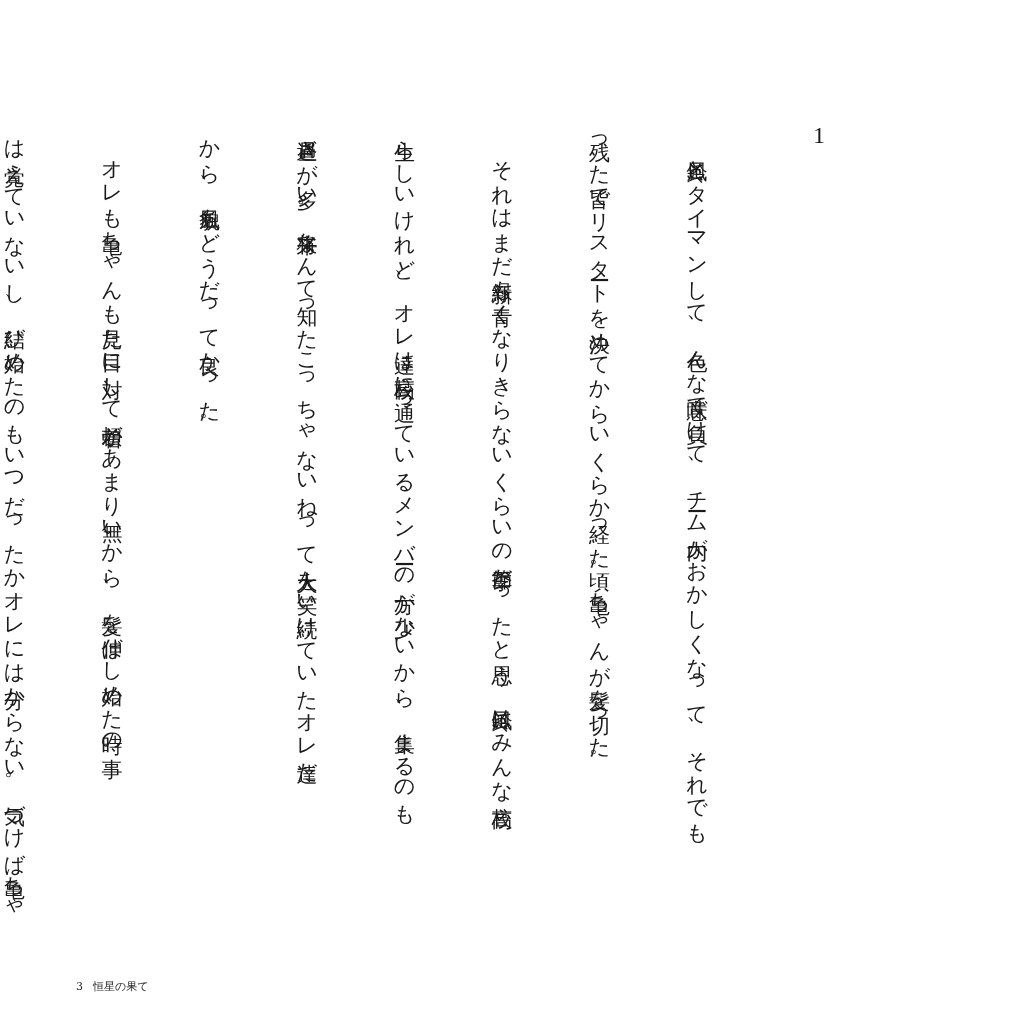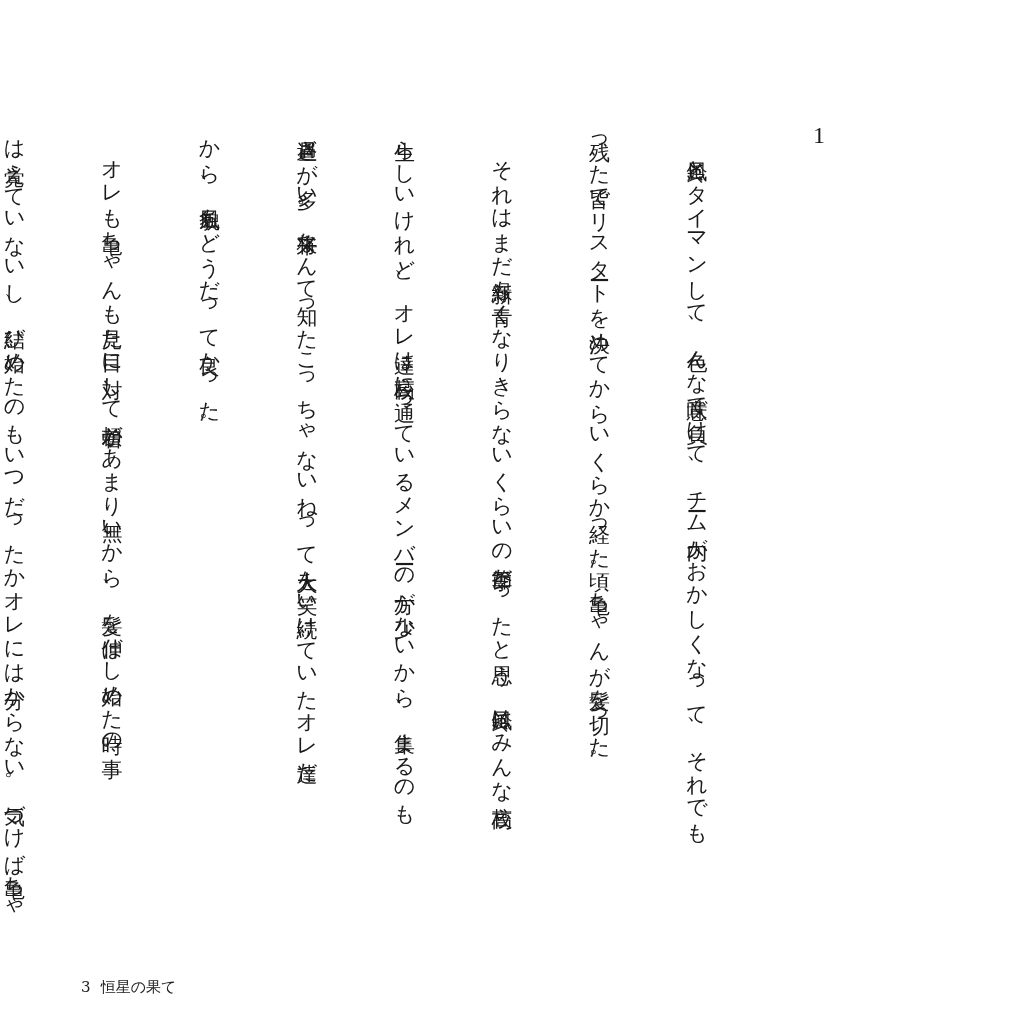--- a/index.html
+++ b/index.html
@@ -43,21 +43,21 @@
       white-space: pre;
       font-family: "DejaVu Sans", "Liberation Sans", sans-serif;
     }
     .body-text .line {
       display: block;
     }
     .footer {
       position: absolute;
       left: 62px;
       top: 963px;
-      font-size: 15px;
+      font-size: 11px;
       line-height: 16px;
       color: #222;
       font-family: "DejaVu Serif", "Liberation Serif", serif;
       white-space: pre;
     }
     .footer .page-num { margin-right: 10px; }
   </style>
 </head>
 <body>
 

